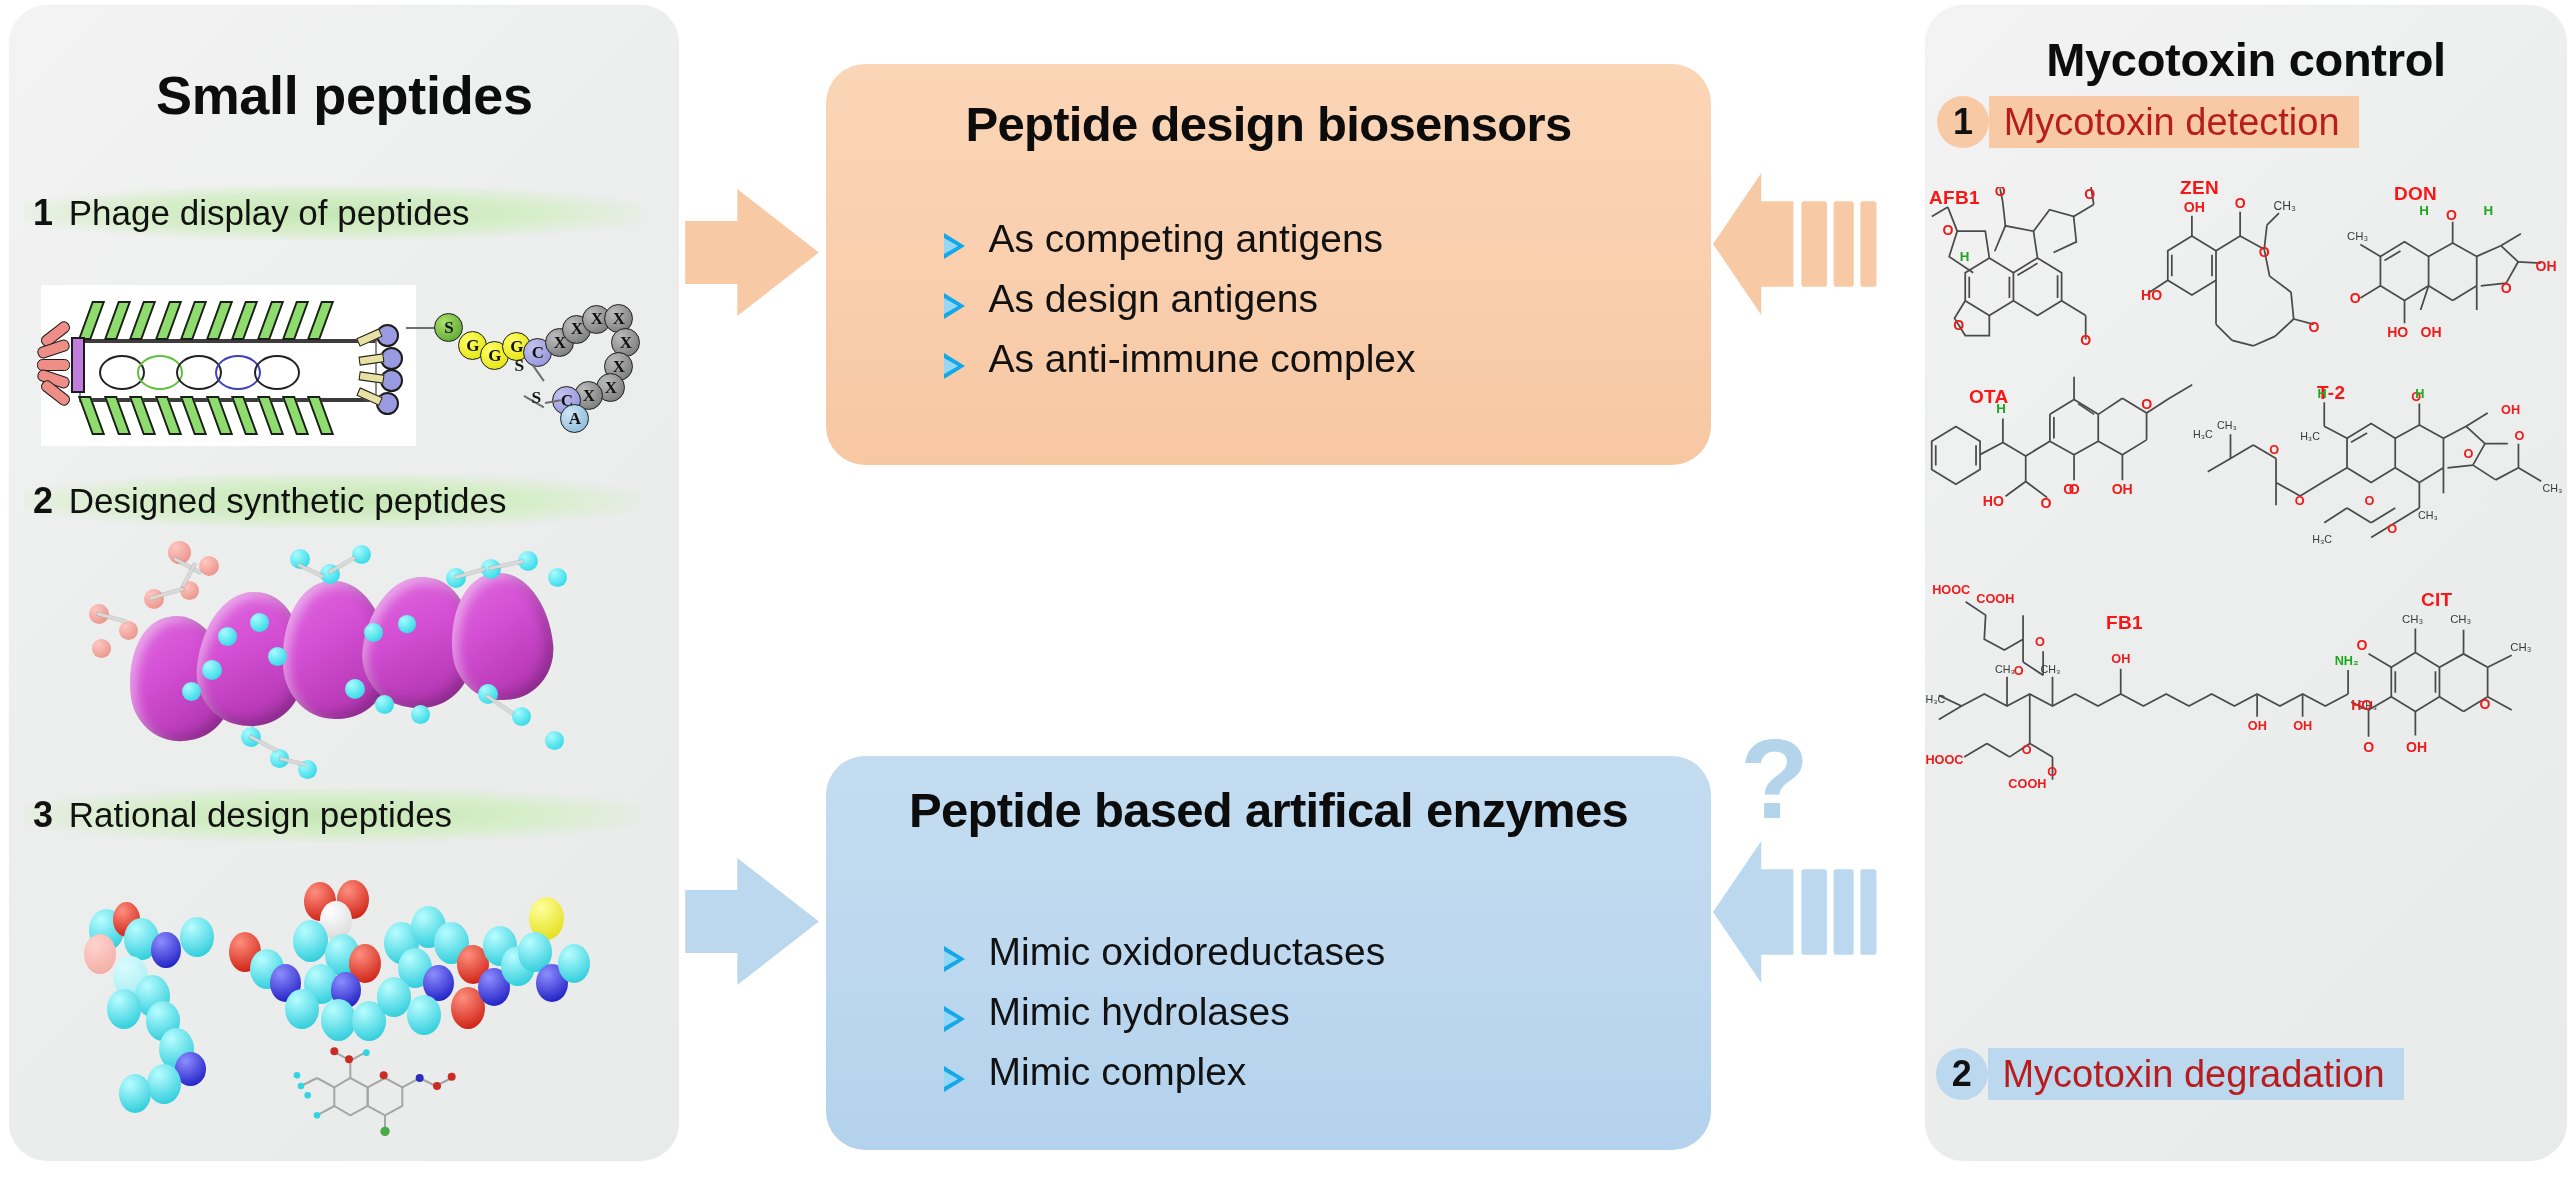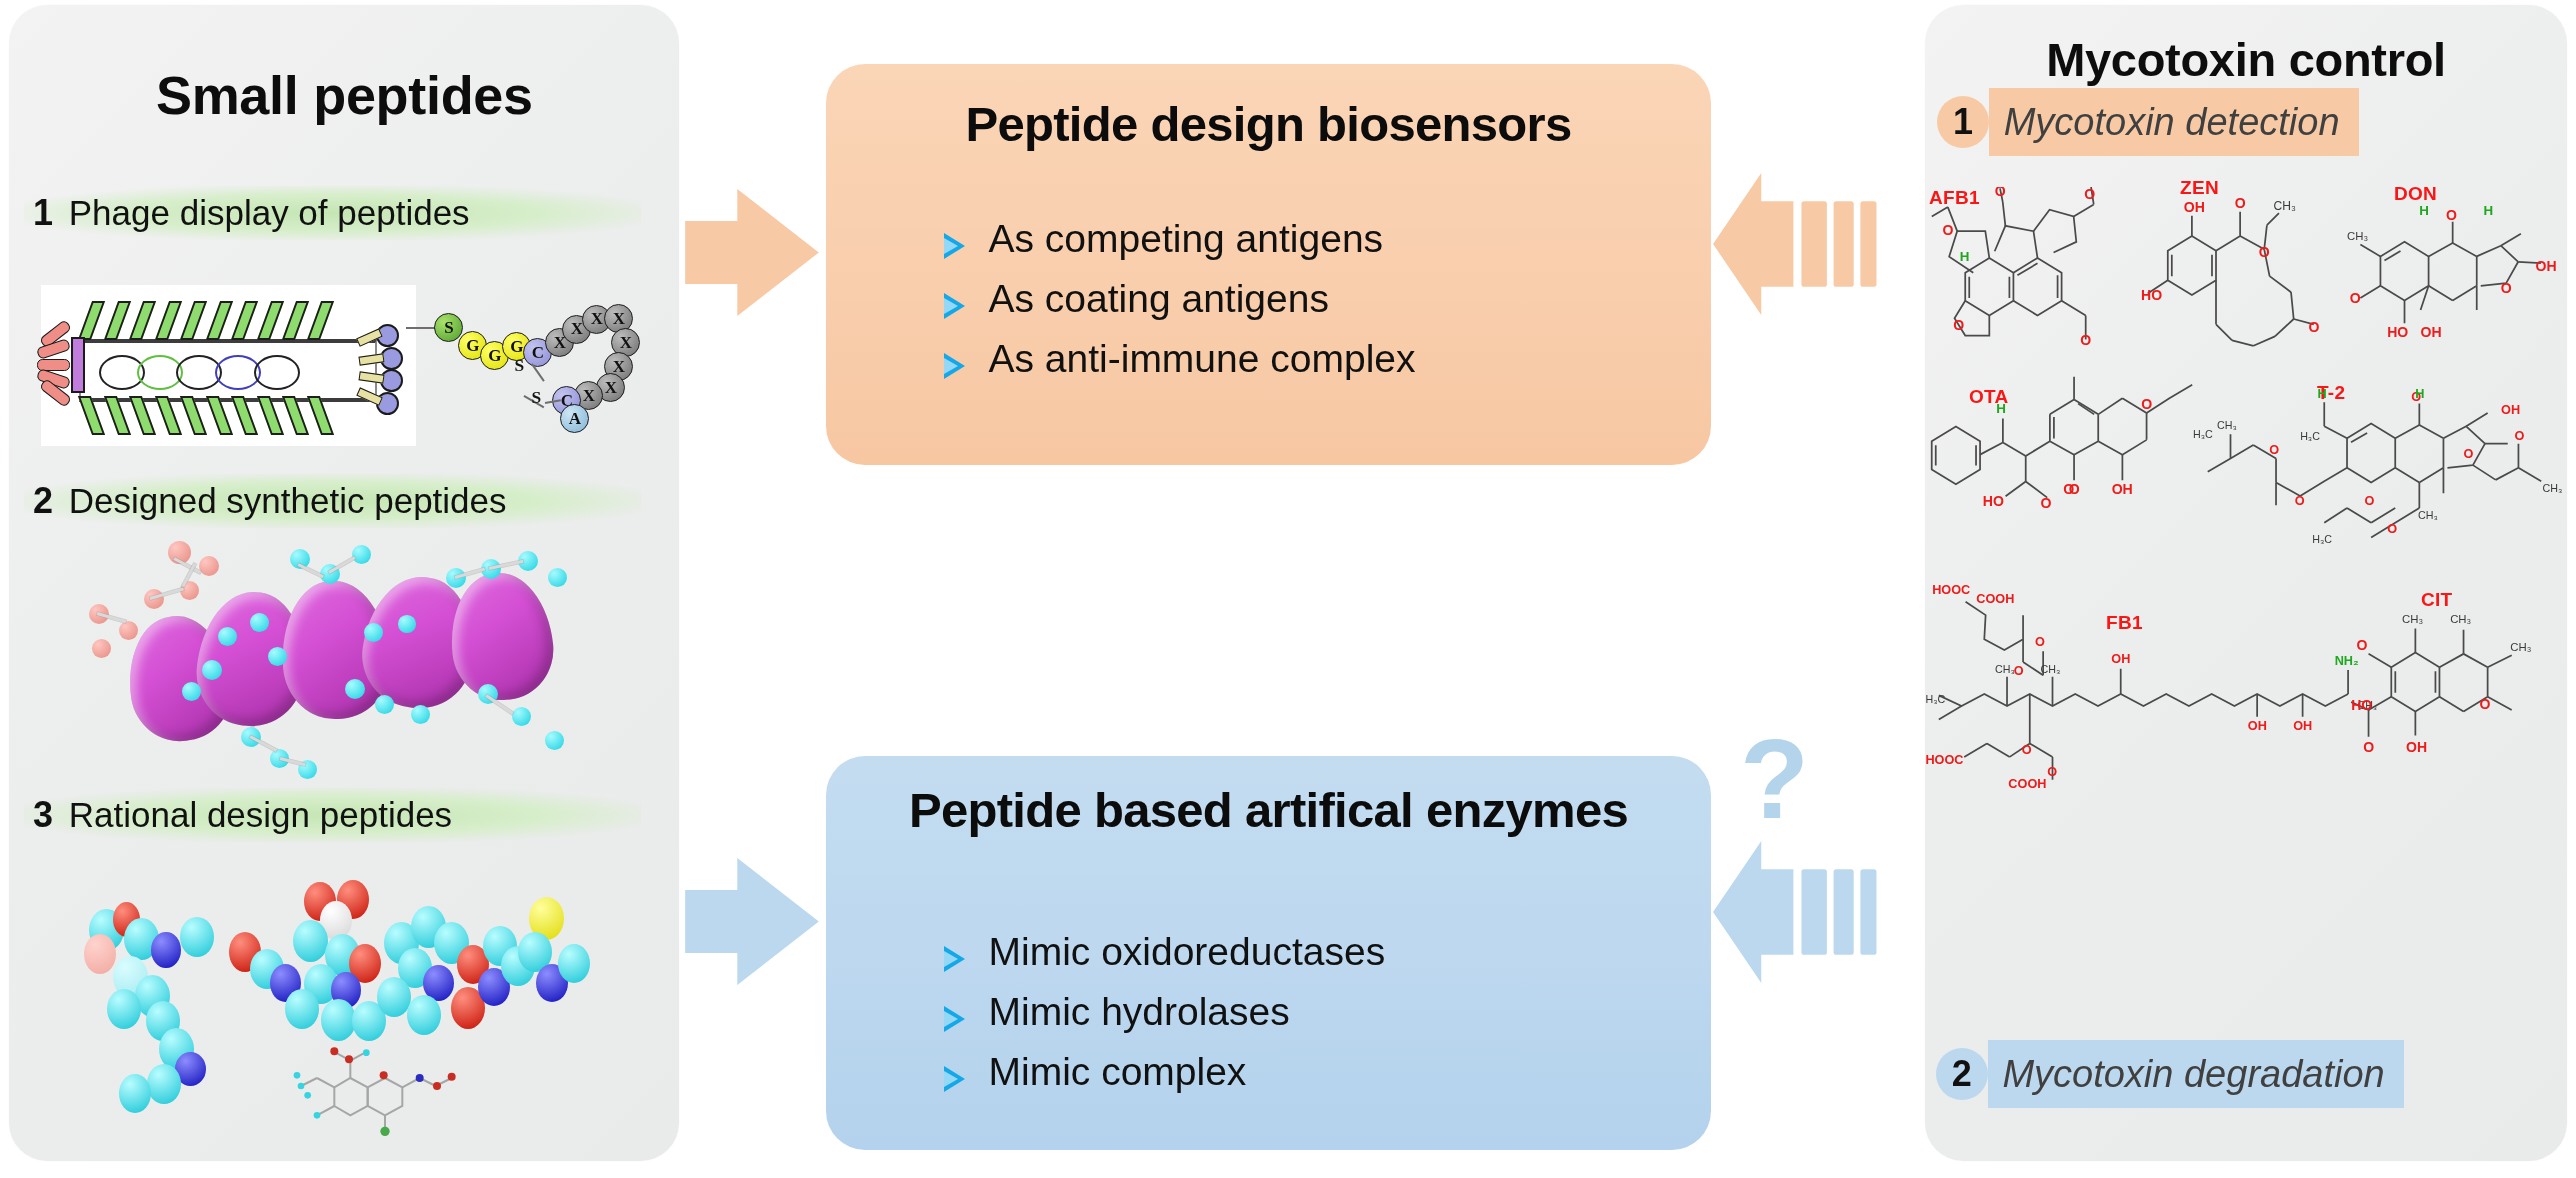--- a/index.html
+++ b/index.html
@@ -103,22 +103,22 @@
   .bullet-text{font-size:39px;color:#111;white-space:nowrap;}
 
   
   #right-panel{left:1925px;top:5.4px;width:642px;height:1156px;}
   #right-title{position:absolute;left:0;top:27px;width:642px;text-align:center;
                font-size:47px;font-weight:bold;color:#0d0d0d;letter-spacing:-0.3px;}
 
   .pill-row{position:absolute;display:flex;align-items:center;height:62px;}
   .pill-badge{width:52px;height:52px;border-radius:50%;display:flex;align-items:center;
               justify-content:center;font-size:36px;font-weight:bold;color:#111;flex:0 0 52px;}
-  .pill-label{height:68px;display:flex;align-items:center;padding:0 19px 0 14.7px;
-              font-size:38px;color:#404040;white-space:nowrap;font-style:italic;}
+  .pill-label{height:52px;display:flex;align-items:center;padding:0 19px 0 14.7px;
+              font-size:38px;color:#b91c1c;white-space:nowrap;}
   #detect-row{left:12px;top:86px;}
   #detect-row .pill-badge{background:#f7caa5;}
   #detect-row .pill-label{background:#f7caa5;}
   #degrade-row{left:10.7px;top:1038px;}
   #degrade-row .pill-badge{background:#bcd8ef;}
   #degrade-row .pill-label{background:#bcd8ef;}
 
   
   #chem-area{position:absolute;left:0px;top:168px;width:642px;height:851px;}
   .chem-label{position:absolute;color:#fb1616;font-weight:bold;font-size:19px;
@@ -361,21 +361,21 @@
 
 <div class="panel" id="biosensor-box">
   <div class="box-title">Peptide design biosensors</div>
   <div class="bullets">
     <div class="bullet">
       <span class="arrowhead"></span>
       <span class="bullet-text">As competing antigens</span>
     </div>
     <div class="bullet">
       <span class="arrowhead"></span>
-      <span class="bullet-text">As coating antigens</span>
+      <span class="bullet-text">As design antigens</span>
     </div>
     <div class="bullet">
       <span class="arrowhead"></span>
       <span class="bullet-text">As anti-immune complex</span>
     </div>
   </div>
 </div>
 
 <svg class="blockarrow" id="arrow-tr" width="201" height="142" viewBox="0 0 300 212">
   <g fill="#f7caa5">

